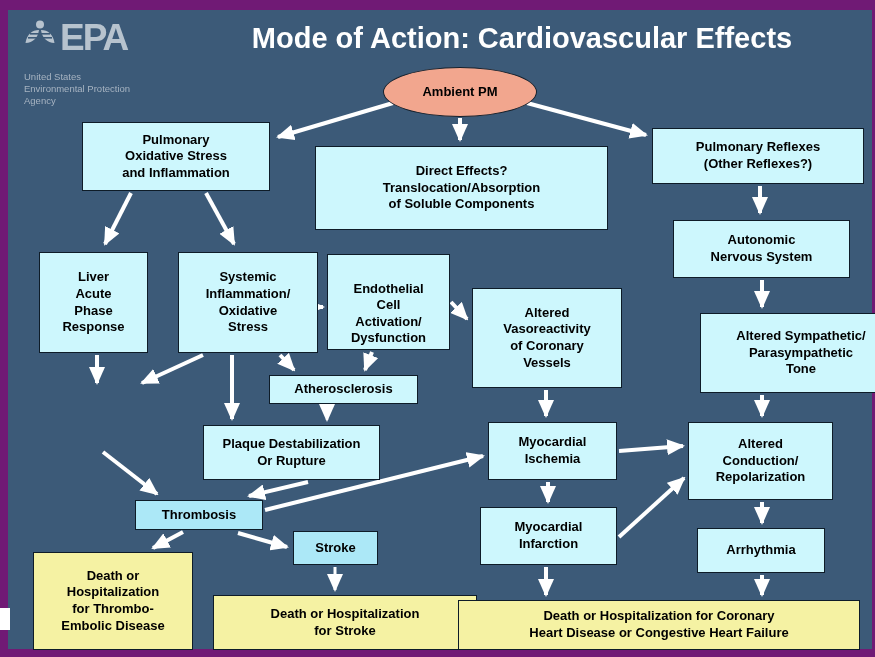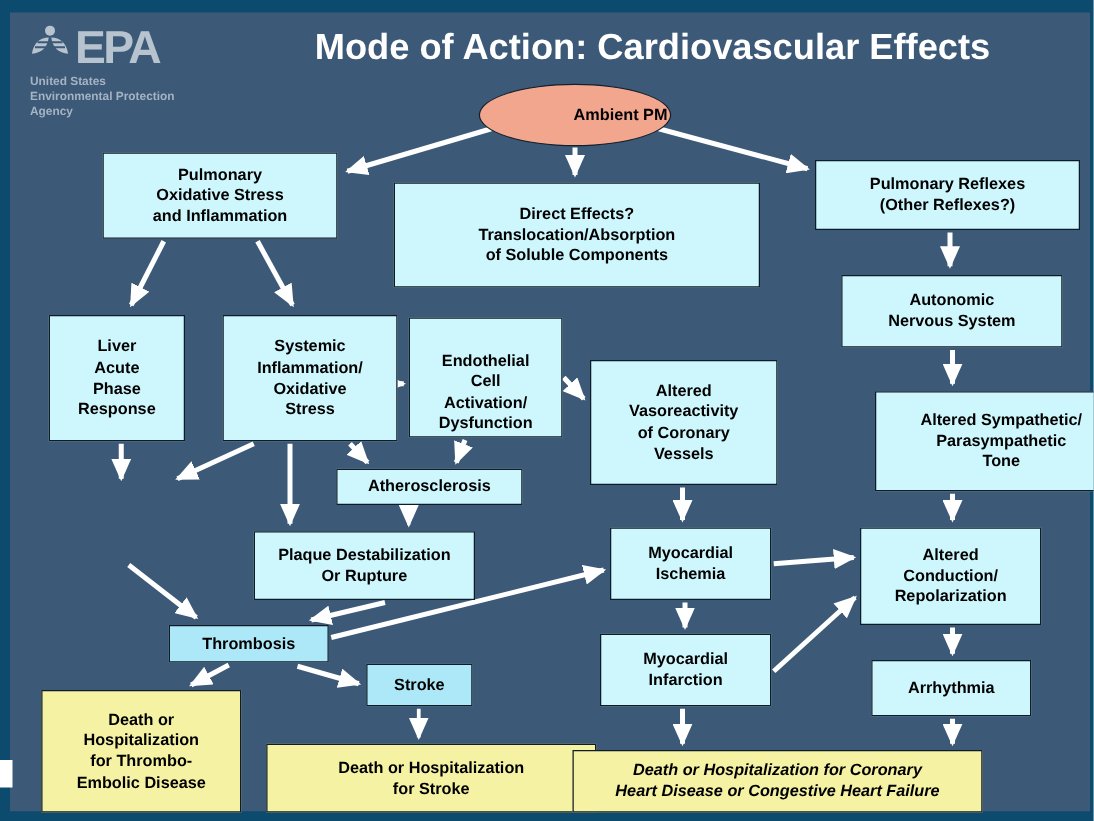--- a/index.html
+++ b/index.html
@@ -1,32 +1,32 @@
 <!DOCTYPE html>
 <html><head>
 <meta charset="utf-8">
 <style>
   html,body{margin:0;padding:0;background:#ffffff;}
-  #app{position:relative;width:875px;height:657px;background:#0c4a6e;overflow:hidden;
+  #app{position:relative;width:875px;height:657px;background:#701a75;overflow:hidden;
        font-family:"Liberation Sans", sans-serif;}
   #slide{position:absolute;left:8px;top:10px;width:864px;height:639px;background:#3C5A78;}
   #edge-gap{position:absolute;left:0;top:608px;width:10px;height:22px;background:#ffffff;}
   #arrows{position:absolute;left:0;top:0;width:875px;height:657px;pointer-events:none;}
   .node{position:absolute;box-sizing:border-box;display:flex;align-items:center;justify-content:center;
         text-align:center;background:#CDF7FD;border:1.6px solid #0e1c28;color:#000;
         font-weight:bold;font-size:13px;line-height:1.28;white-space:pre-line;padding:2px;}
   .node.bright{background:#ACE8F7;}
   .node.yellow{background:#F5F2A3;}
-  .node.ellipse{border-radius:50%;background:#F2A68E;border:1.8px solid #14202c;justify-content:flex-end;}
+  .node.ellipse{border-radius:50%;background:#F2A68E;border:1.8px solid #14202c;}
   #title{position:absolute;left:178px;top:22px;width:688px;text-align:center;color:#ffffff;
          font-size:29px;font-weight:bold;letter-spacing:0px;}
   #logo{position:absolute;left:24px;top:18px;color:#B7C3CE;}
   #logo .row{display:flex;align-items:center;}
   #logo .epa-word{font-size:37px;font-weight:bold;letter-spacing:-2px;line-height:1;}
-  #logo .tagline{font-size:9.5px;color:#A6B3C1;line-height:1.25;margin-top:3px;font-weight:bold;}
+  #logo .tagline{font-size:9.5px;color:#A6B3C1;line-height:1.25;margin-top:15px;}
 </style>
 </head>
 <body>
 
 <div id="app">
   <div id="slide"></div>
   <div id="edge-gap"></div>
 
   <div id="logo">
     <div class="row">
@@ -152,15 +152,15 @@
   <div class="node" style="left:697px;top:528px;width:128px;height:45px;"><span>Arrhythmia</span></div>
 
   <div class="node yellow" style="left:33px;top:552px;width:160px;height:98px;"><span>Death or
 Hospitalization
 for Thrombo-
 Embolic Disease</span></div>
 
   <div class="node yellow" style="left:213px;top:595px;width:264px;height:55px;"><span>Death or Hospitalization
 for Stroke</span></div>
 
-  <div class="node yellow" style="left:458px;top:600px;width:328px;height:50px;font-style:italic;"><span>Death or Hospitalization for Coronary
+  <div class="node yellow" style="left:458px;top:600px;width:402px;height:50px;"><span>Death or Hospitalization for Coronary
 Heart Disease or Congestive Heart Failure</span></div>
 </div>
 
 </body></html>

